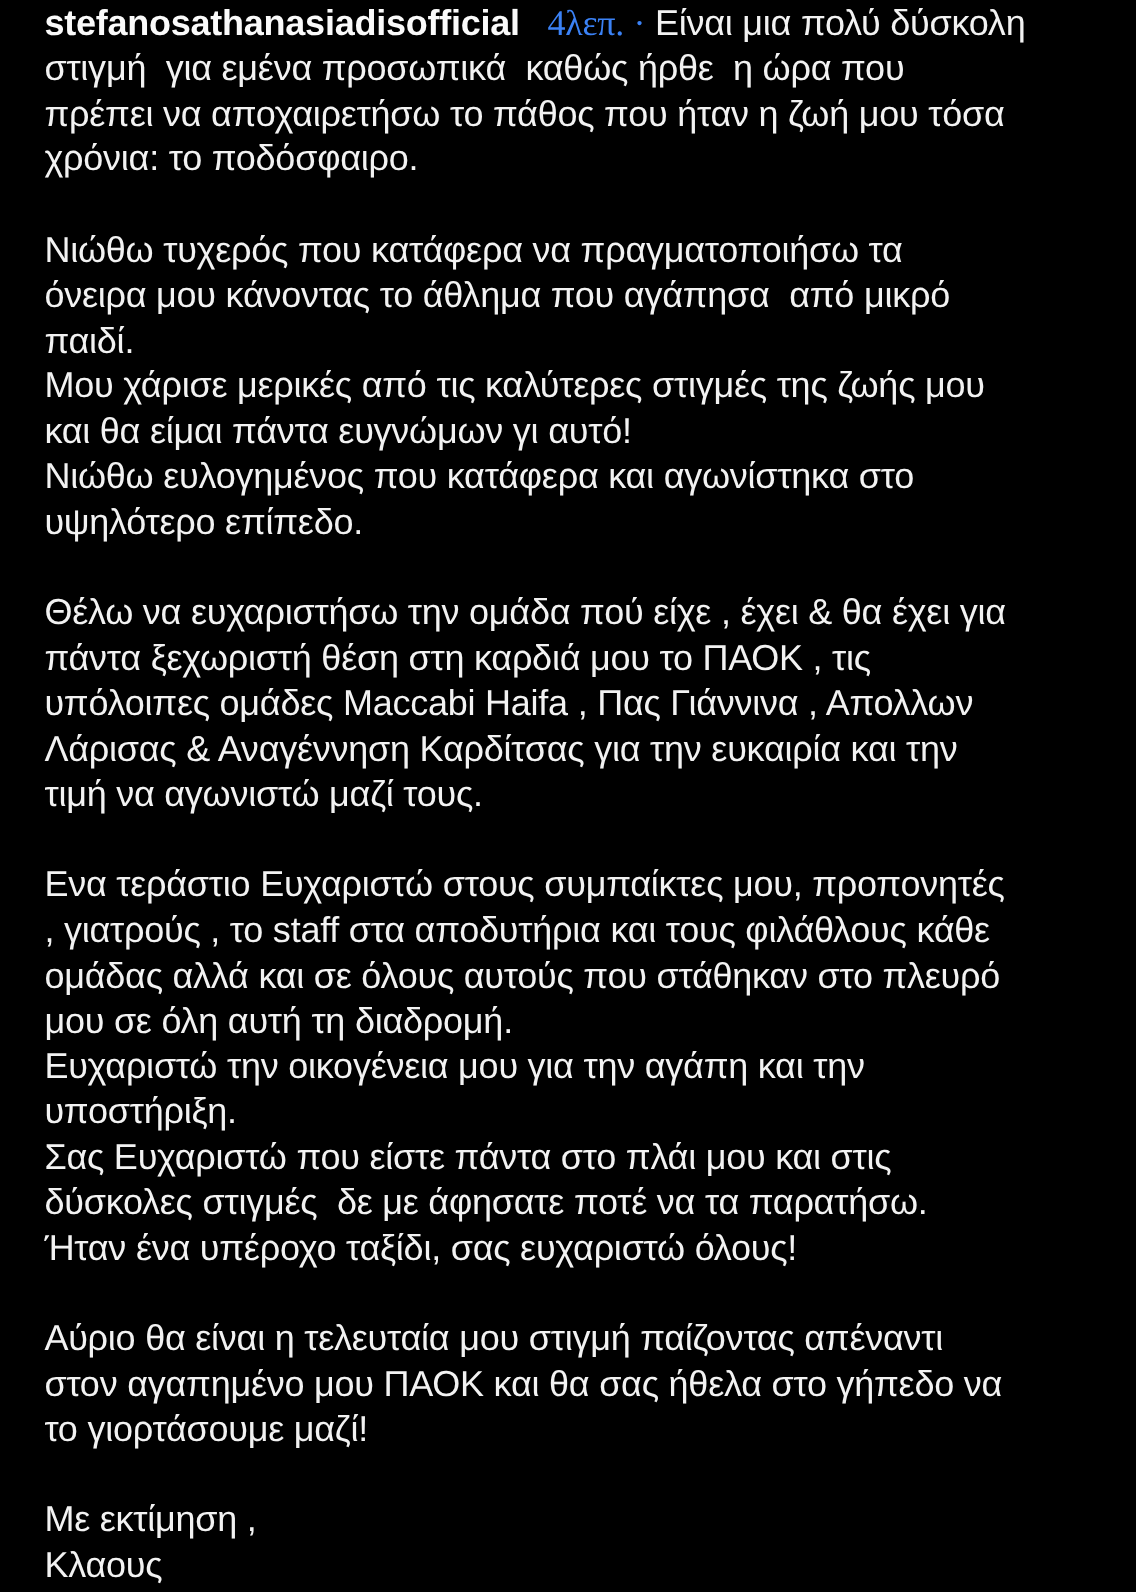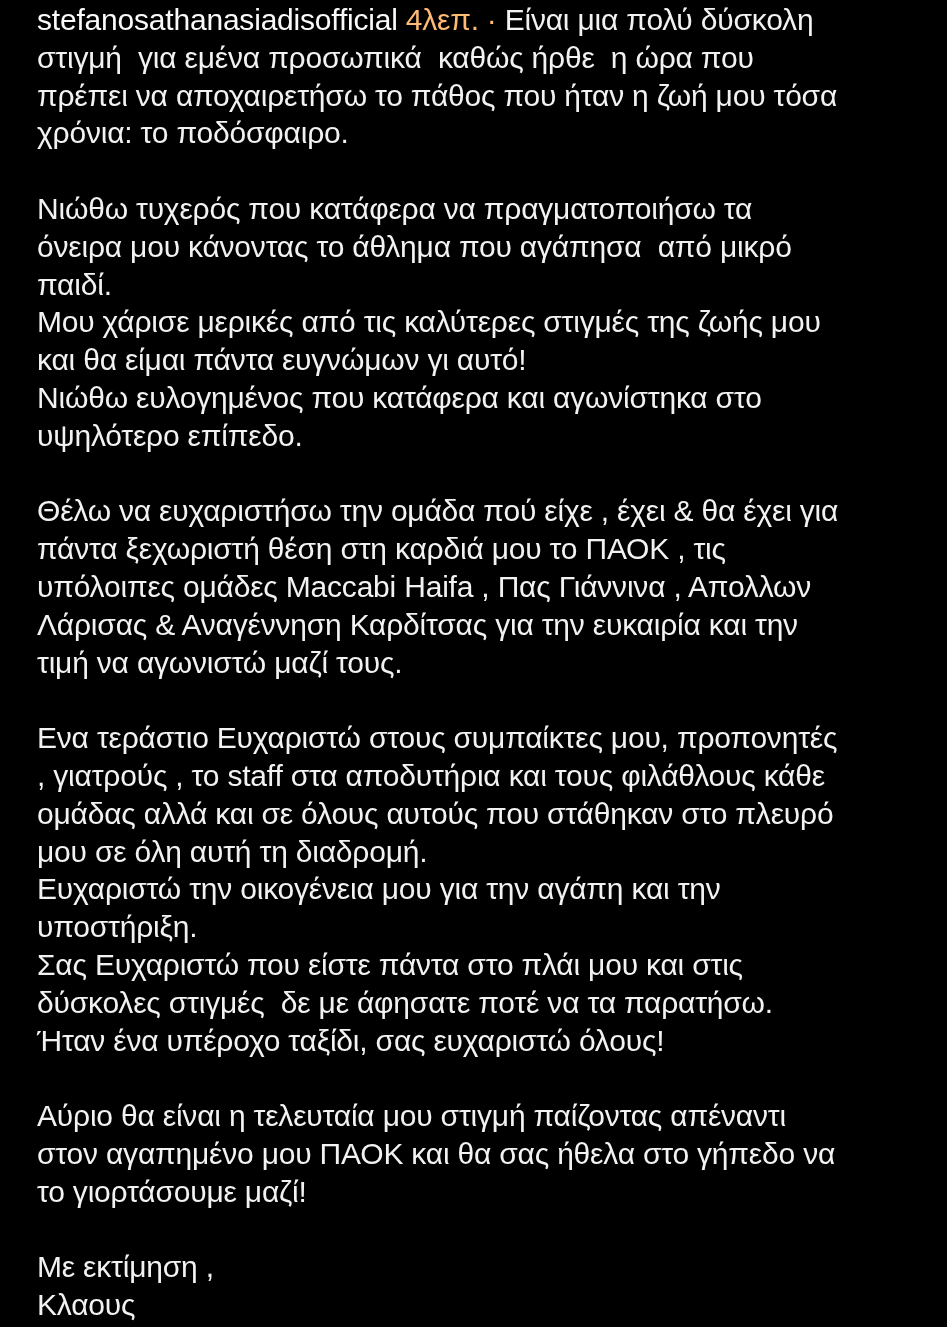--- a/index.html
+++ b/index.html
@@ -17,28 +17,29 @@
     box-sizing: border-box;
     width: 947px;
     padding: 1px 28px 0 37px;
     color: #f2f2f2;
     font-size: 30px;
     line-height: 37.8px;
     letter-spacing: -0.2px;
     font-weight: 400;
   }
   .username {
-    font-weight: 400;
+    font-weight: 700;
     color: #fafafa;
-    margin-right: 8px;
+    margin-right: 23px;
     cursor: pointer;
     text-align: right;
   }
   .meta {
-    color: #fdba74;
+    color: #3b82f6;
+    font-family: Liberation Serif, serif;
   }
   .meta.sep {
     margin: 0 8px;
   }
   .caption-text {
     
     white-space: pre;
     color: #f2f2f2;
   }
 </style>

